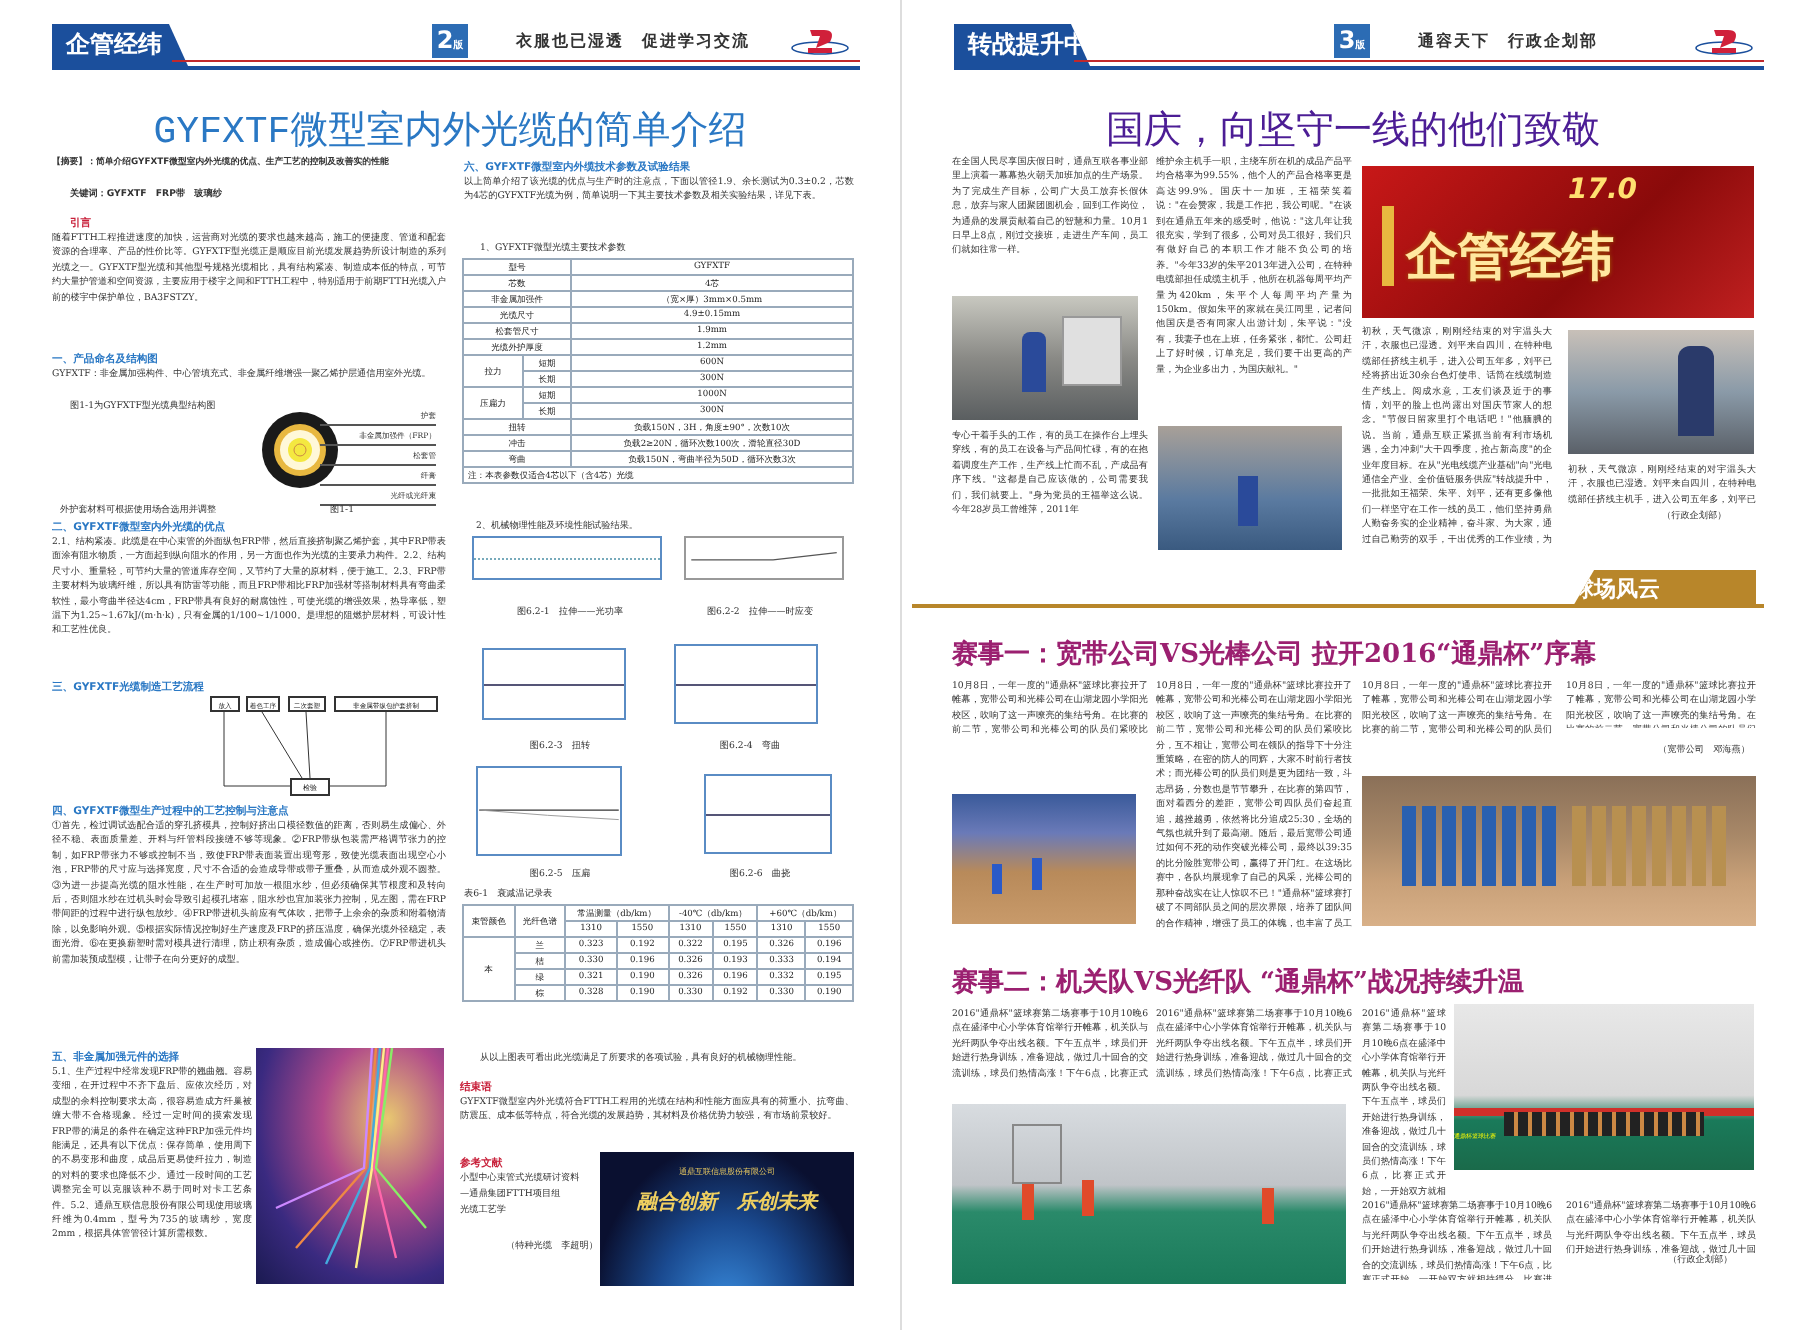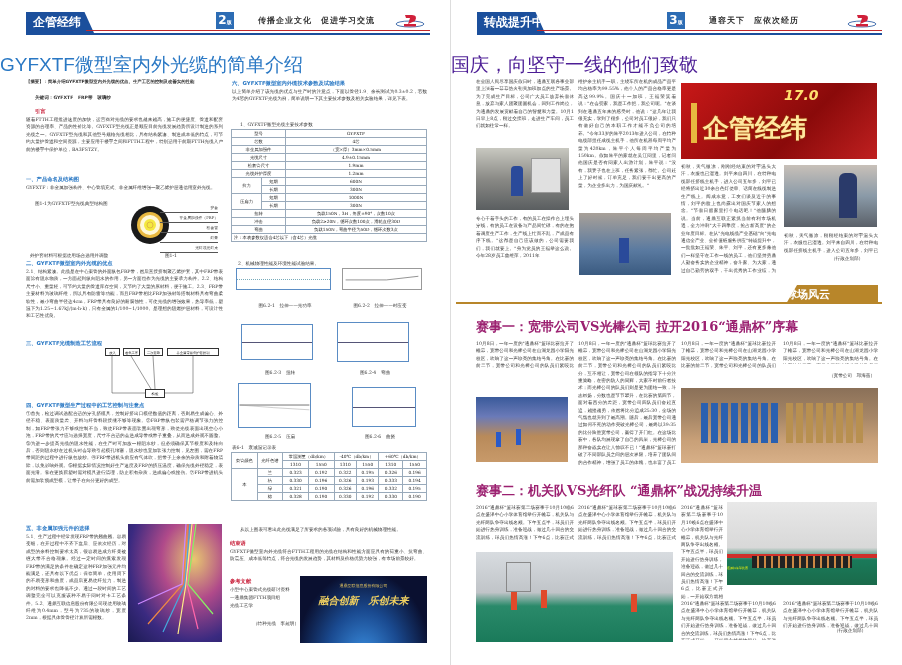--- a/index.html
+++ b/index.html
@@ -8,21 +8,21 @@
 .pl{left:0;width:451px;border-right:1px solid #ddd}
 .pr{left:451px;width:451px}
 .hdr{position:absolute;top:12px;left:26px;right:20px;height:22px}
 .tagbox{position:absolute;left:0;top:0;height:21px;width:68px;background:#1b4f9c;color:#fff;font-family:"DejaVu Sans",sans-serif;font-weight:bold;font-size:12px;line-height:21px;padding-left:7px;clip-path:polygon(0 0,86% 0,100% 100%,0 100%)}
 .hline1{position:absolute;left:0;right:0;top:21px;height:2px;background:#1b4f9c}
 .hline2{position:absolute;left:60px;right:0;top:18px;height:1px;background:#c0282c}
 .pgnum{position:absolute;left:190px;top:0;width:18px;height:17px;background:#2c6cb4;color:#fff;font-family:"DejaVu Sans",sans-serif;font-weight:bold;font-size:12px;text-align:center;line-height:17px}
 .pgnum small{font-size:5px}
 .slogan{position:absolute;left:232px;top:3px;font-size:8px;font-weight:bold;letter-spacing:1px;color:#333}
 .logo{position:absolute;right:4px;top:0;width:32px;height:17px}
-.title{position:absolute;left:0;right:0;top:52px;text-align:left;font-family:Liberation Sans, sans-serif;font-size:19px}
+.title{position:absolute;left:0;right:0;top:52px;text-align:center;font-family:Liberation Mono, monospace;font-size:19px}
 .blue{color:#2a78c4}
 .red{color:#4c1d95}
 .txt{position:absolute;font-size:4.6px;line-height:7.4px;color:#333;text-align:justify}
 .sec{position:absolute;font-family:"DejaVu Sans",sans-serif;font-weight:bold;font-size:5.3px;color:#2a78c4}
 .redh{position:absolute;font-family:"DejaVu Sans",sans-serif;font-weight:bold;font-size:5.3px;color:#c8203a}
 table{border-collapse:collapse;font-size:4.3px;position:absolute}
 td{border:0.5px solid #9ab;text-align:center;height:8px;padding:0 2px}
 .chart{position:absolute;border:1px solid #5a8cc4;background:#fff}
 .chart .axis{position:absolute;left:0;right:0;top:50%;height:1px;background:#557}
 .cap{position:absolute;font-size:4.6px;color:#333;text-align:center}
@@ -32,21 +32,21 @@
 </style>
 </head>
 <body>
 
 <div class="page pl">
   <div class="hdr">
     <div class="tagbox">企管经纬</div>
     <div class="hline2"></div>
     <div class="hline1"></div>
     <div class="pgnum"><span>2</span><small>版</small></div>
-    <div class="slogan">传播企业文化　促进学习交流</div>
+    <div class="slogan">衣服也已湿透　促进学习交流</div>
     <svg class="logo" viewBox="0 0 32 17">
         <ellipse cx="16" cy="12" rx="14" ry="3" fill="none" stroke="#1b4f9c" stroke-width="0.8"></ellipse>
         <path d="M11 3 L18 3 Q24 3 21 9 L14 12 L16 6 L12 6Z" fill="#d0203a"></path>
         <rect x="10" y="12" width="12" height="2.5" fill="#d0203a"></rect>
       </svg>
   </div>
   <div class="title blue">GYFXTF微型室内外光缆的简单介绍</div>
 
   <div class="txt" style="left:26px;top:78px;width:195px;font-weight:bold;font-family:'DejaVu Sans',sans-serif;font-size:4.4px">【摘要】：简单介绍GYFXTF微型室内外光缆的优点、生产工艺的控制及改善实的性能</div>
   <div class="txt" style="left:35px;top:94px;width:190px;font-weight:bold;font-family:'DejaVu Sans',sans-serif">关键词：GYFXTF　FRP带　玻璃纱</div>
@@ -276,21 +276,21 @@
     <div style="position:absolute;top:18px;left:0;right:0;text-align:center;font-size:10px;color:#f0d060;font-weight:bold;font-style:italic">融合创新　乐创未来</div>
   </div>
 </div>
 
 <div class="page pr">
   <div class="hdr">
     <div class="tagbox">转战提升中</div>
     <div class="hline2"></div>
     <div class="hline1"></div>
     <div class="pgnum"><span>3</span><small>版</small></div>
-    <div class="slogan">通容天下　应依次经历</div>
+    <div class="slogan">通容天下　行政企划部</div>
     <svg class="logo" viewBox="0 0 32 17">
         <ellipse cx="16" cy="12" rx="14" ry="3" fill="none" stroke="#1b4f9c" stroke-width="0.8"></ellipse>
         <path d="M11 3 L18 3 Q24 3 21 9 L14 12 L16 6 L12 6Z" fill="#d0203a"></path>
         <rect x="10" y="12" width="12" height="2.5" fill="#d0203a"></rect>
       </svg>
   </div>
   <div class="title red">国庆，向坚守一线的他们致敬</div>
 
   <div class="txt" style="left:25px;top:78px;width:98px;height:70px;overflow:hidden">在全国人民尽享国庆假日时，通鼎互联各事业部里上演着一幕幕热火朝天加班加点的生产场景。为了完成生产目标，公司广大员工放弃长假休息，放弃与家人团聚团圆机会，回到工作岗位，为通鼎的发展贡献着自己的智慧和力量。10月1日早上8点，刚过交接班，走进生产车间，员工们就如往常一样。</div>
   <div class="photo" style="left:25px;top:148px;width:93px;height:62px;background:linear-gradient(180deg,#c8c8c0 0%,#8a8a86 50%,#5a5e60 100%)">

